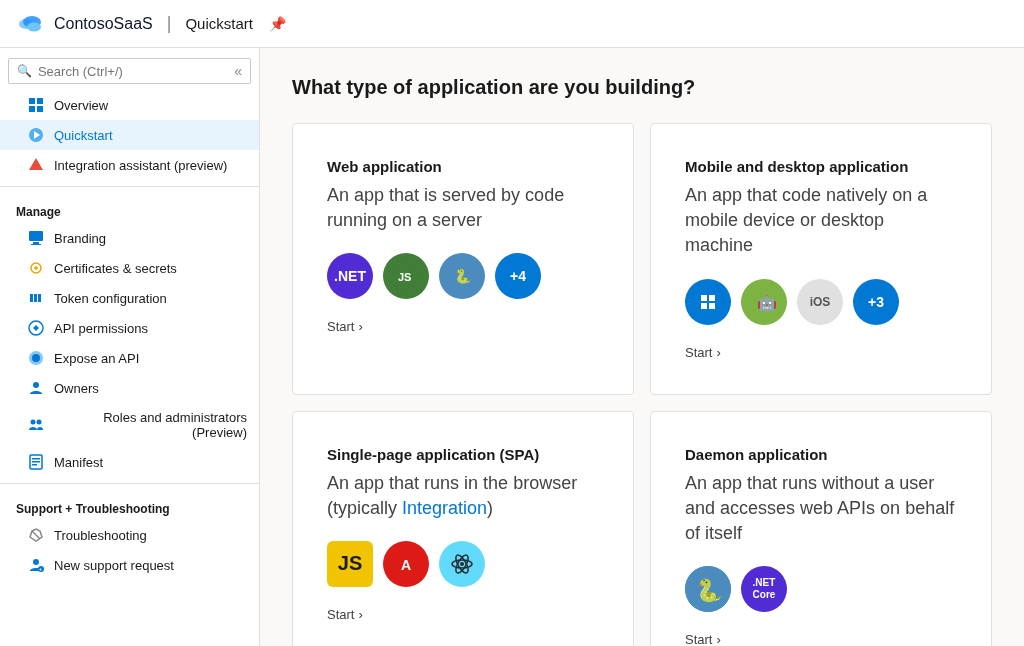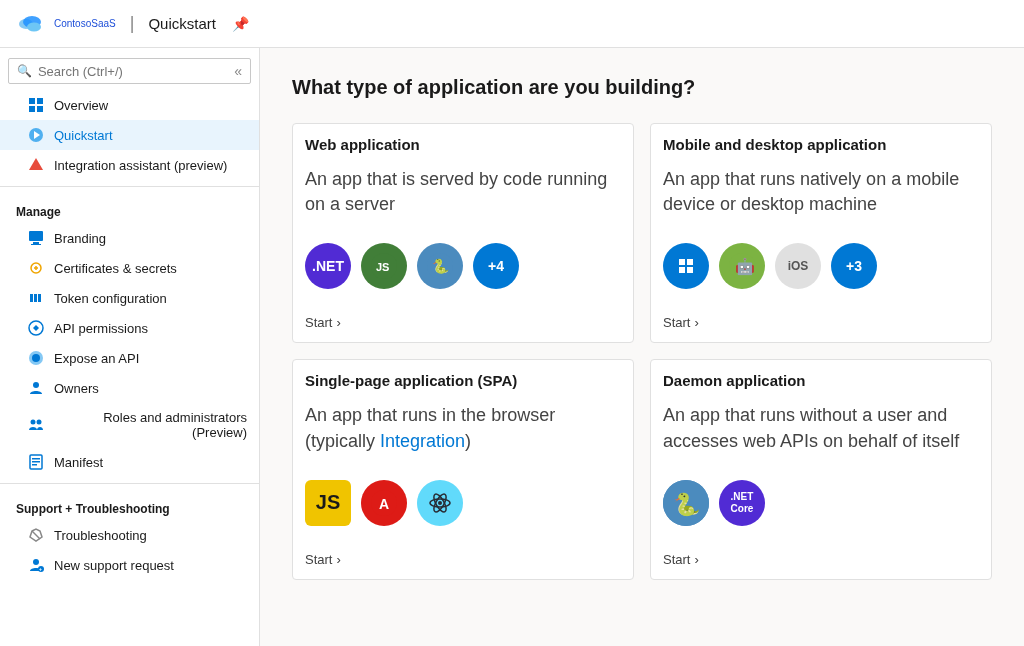--- a/index.html
+++ b/index.html
@@ -14,22 +14,22 @@
       align-items: center;
       padding: 0 16px;
       gap: 10px;
       flex-shrink: 0;
     }
     .topbar-logo {
       width: 28px; height: 28px;
       display: flex; align-items: center; justify-content: center;
     }
     .topbar-title {
-      font-size: 10px;
-      color: #1d4ed8;
+      font-size: 16px;
+      color: #0f172a;
       font-weight: 400;
     }
     .topbar-separator { color: #888; font-size: 18px; margin: 0 4px; }
     .topbar-subtitle { font-size: 15px; color: #1a1a1a; }
     .pin-icon { color: #888; font-size: 14px; margin-left: 6px; cursor: pointer; }
 
     
     .layout {
       display: flex;
       flex: 1;
@@ -107,24 +107,24 @@
       display: grid;
       grid-template-columns: 1fr 1fr;
       gap: 16px;
       max-width: 900px;
     }
 
     .card {
       background: #fff;
       border: 1px solid #e0e0e0;
       border-radius: 4px;
-      padding: 12px;
+      padding: 34px;
       display: flex;
       flex-direction: column;
-      gap: 14px;
+      gap: 8px;
     }
     .card-title {
       font-size: 15px;
       font-weight: 700;
       color: #1a1a1a;
     }
     .card-desc {
       font-size: 18px;
       color: #444;
       line-height: 1.4;
@@ -388,21 +388,21 @@
           <div class="icon-circle ic-plus4">+4</div>
         </div>
         <div class="card-start">
           <span>Start</span> 
             <span>›</span>
         </div>
       </div>
 
       <div class="card">
         <div class="card-title">Mobile and desktop application</div>
-        <div class="card-desc">An app that runs natively on a mobile device or desktop machine</div>
+        <div class="card-desc">An app that code natively on a mobile device or desktop machine</div>
         <div class="card-icons">
 
           <div class="icon-circle ic-windows">
             <svg width="26" height="26" viewBox="0 0 26 26">
               <rect x="0" y="0" width="26" height="26" rx="13" fill="#0078d4"></rect>
               <rect x="6" y="6" width="6" height="6" fill="#fff"></rect>
               <rect x="14" y="6" width="6" height="6" fill="#fff"></rect>
               <rect x="6" y="14" width="6" height="6" fill="#fff"></rect>
               <rect x="14" y="14" width="6" height="6" fill="#fff"></rect>
             </svg>

